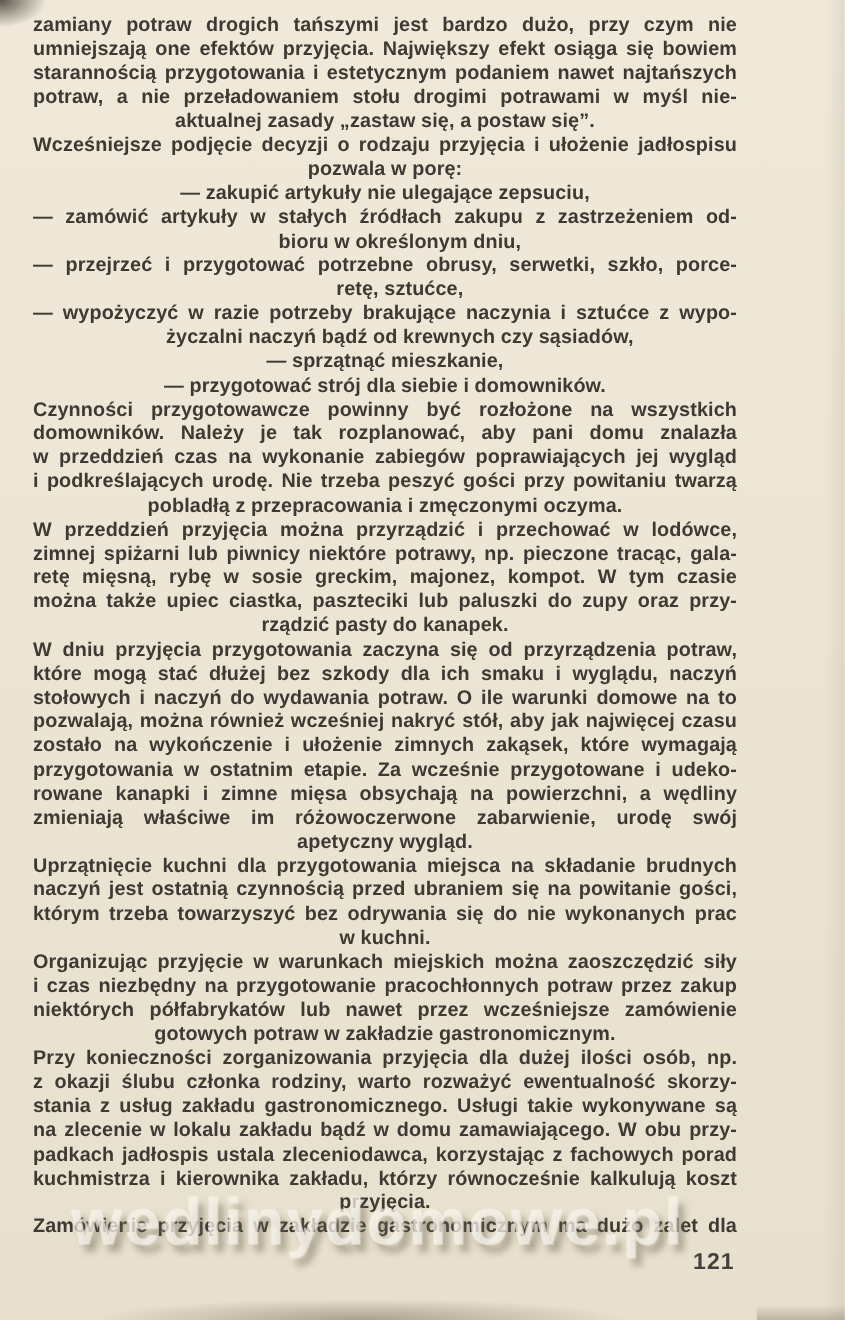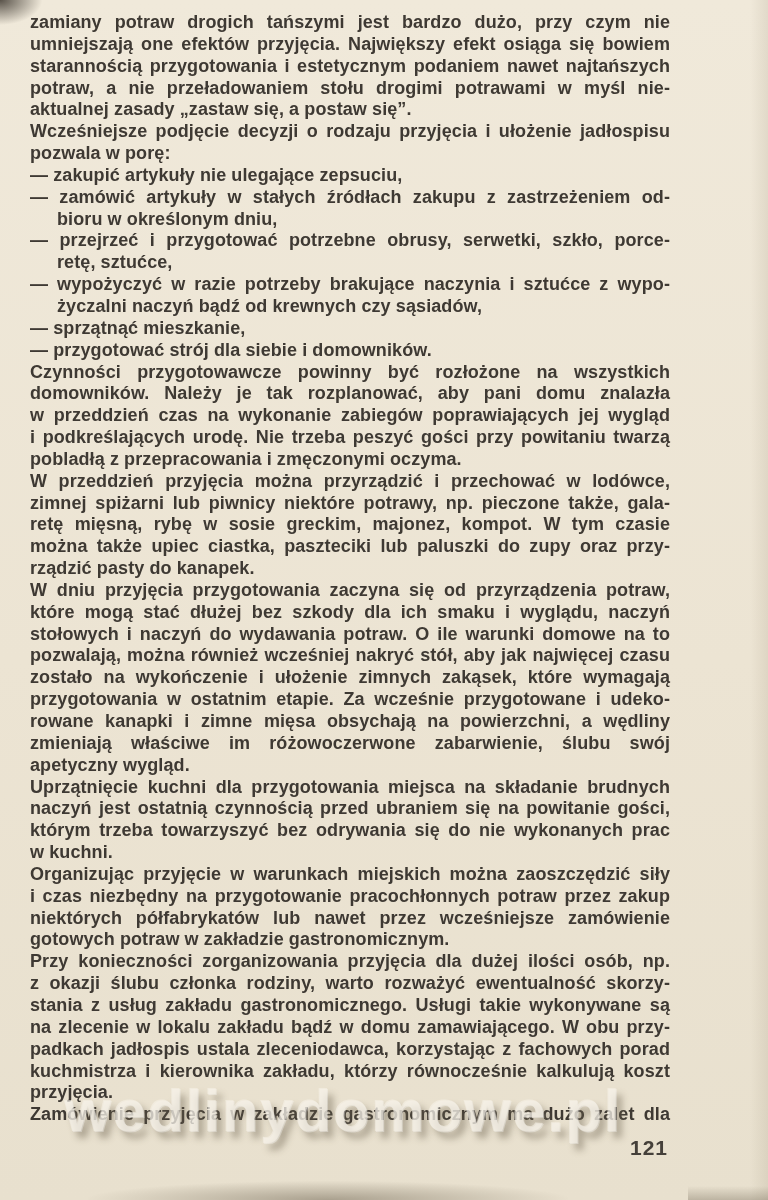--- a/index.html
+++ b/index.html
@@ -29,21 +29,21 @@
     position: absolute; left: 688px; top: 1186px; width: 80px; height: 14px;
     background: linear-gradient(to bottom, rgba(118,108,90,0), rgba(118,108,90,0.38));
   }
   .content {
     position: absolute; left: 30px; top: 12px; width: 640px;
     color: #3e3933;
     font-size: 18px; line-height: 21.85px;
     letter-spacing: 0.1px;
     font-weight: bold;
   }
-  .ln { min-height: 21.85px; }
+  .ln { min-height: 21.85px; text-align: center; }
   .j { text-align: justify; text-align-last: justify; }
   .hang { padding-left: 27px; text-indent: -27px; }
   .cont { padding-left: 27px; }
   .watermark {
     position: absolute; left: 64px; top: 1076px; width: 700px;
     font-size: 60px; font-weight: 700; letter-spacing: 1.5px;
     color: rgba(247,242,231,0.60);
     text-shadow: 1px 1px 0 rgba(255,255,255,0.35), 6px 7px 7px rgba(108,98,80,0.48);
     white-space: nowrap;
   }
@@ -75,32 +75,32 @@
     <div class="ln hang j">— wypożyczyć w razie potrzeby brakujące naczynia i sztućce z wypo-</div>
     <div class="ln cont">życzalni naczyń bądź od krewnych czy sąsiadów,</div>
     <div class="ln hang">— sprzątnąć mieszkanie,</div>
     <div class="ln hang">— przygotować strój dla siebie i domowników.</div>
     <div class="ln j">Czynności przygotowawcze powinny być rozłożone na wszystkich</div>
     <div class="ln j">domowników. Należy je tak rozplanować, aby pani domu znalazła</div>
     <div class="ln j">w przeddzień czas na wykonanie zabiegów poprawiających jej wygląd</div>
     <div class="ln j">i podkreślających urodę. Nie trzeba peszyć gości przy powitaniu twarzą</div>
     <div class="ln">pobladłą z przepracowania i zmęczonymi oczyma.</div>
     <div class="ln j">W przeddzień przyjęcia można przyrządzić i przechować w lodówce,</div>
-    <div class="ln j">zimnej spiżarni lub piwnicy niektóre potrawy, np. pieczone także, gala-</div>
+    <div class="ln j">zimnej spiżarni lub piwnicy niektóre potrawy, np. pieczone tracąc, gala-</div>
     <div class="ln j">retę mięsną, rybę w sosie greckim, majonez, kompot. W tym czasie</div>
     <div class="ln j">można także upiec ciastka, paszteciki lub paluszki do zupy oraz przy-</div>
     <div class="ln">rządzić pasty do kanapek.</div>
     <div class="ln j">W dniu przyjęcia przygotowania zaczyna się od przyrządzenia potraw,</div>
     <div class="ln j">które mogą stać dłużej bez szkody dla ich smaku i wyglądu, naczyń</div>
     <div class="ln j">stołowych i naczyń do wydawania potraw. O ile warunki domowe na to</div>
     <div class="ln j">pozwalają, można również wcześniej nakryć stół, aby jak najwięcej czasu</div>
     <div class="ln j">zostało na wykończenie i ułożenie zimnych zakąsek, które wymagają</div>
     <div class="ln j">przygotowania w ostatnim etapie. Za wcześnie przygotowane i udeko-</div>
     <div class="ln j">rowane kanapki i zimne mięsa obsychają na powierzchni, a wędliny</div>
-    <div class="ln j">zmieniają właściwe im różowoczerwone zabarwienie, ślubu swój</div>
+    <div class="ln j">zmieniają właściwe im różowoczerwone zabarwienie, urodę swój</div>
     <div class="ln">apetyczny wygląd.</div>
     <div class="ln j">Uprzątnięcie kuchni dla przygotowania miejsca na składanie brudnych</div>
     <div class="ln j">naczyń jest ostatnią czynnością przed ubraniem się na powitanie gości,</div>
     <div class="ln j">którym trzeba towarzyszyć bez odrywania się do nie wykonanych prac</div>
     <div class="ln">w kuchni.</div>
     <div class="ln j">Organizując przyjęcie w warunkach miejskich można zaoszczędzić siły</div>
     <div class="ln j">i czas niezbędny na przygotowanie pracochłonnych potraw przez zakup</div>
     <div class="ln j">niektórych półfabrykatów lub nawet przez wcześniejsze zamówienie</div>
     <div class="ln">gotowych potraw w zakładzie gastronomicznym.</div>
     <div class="ln j">Przy konieczności zorganizowania przyjęcia dla dużej ilości osób, np.</div>

